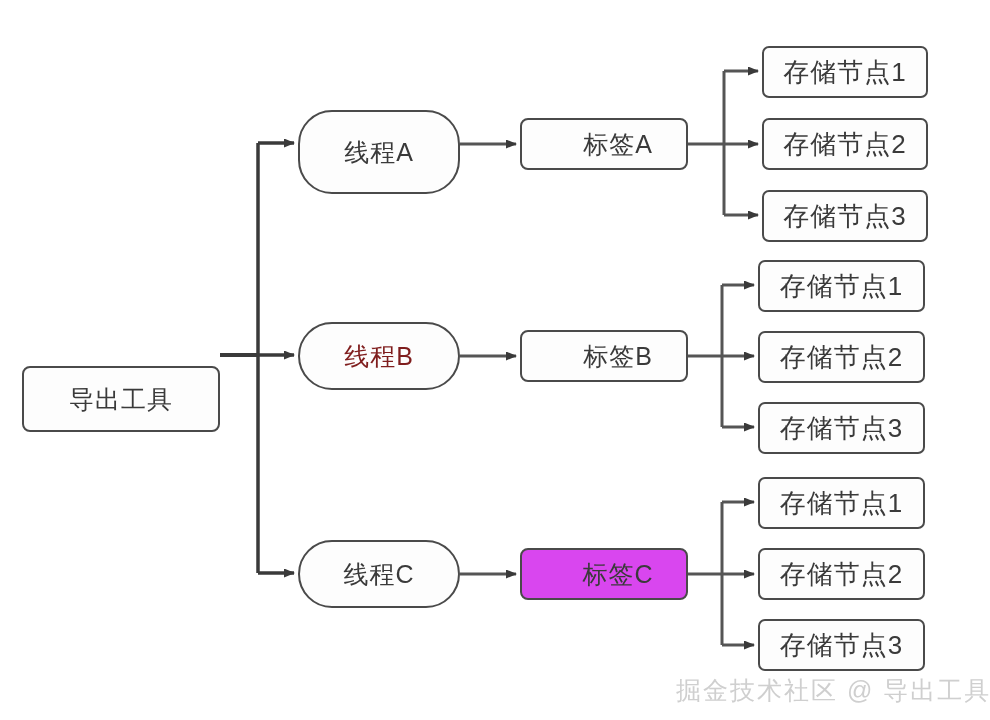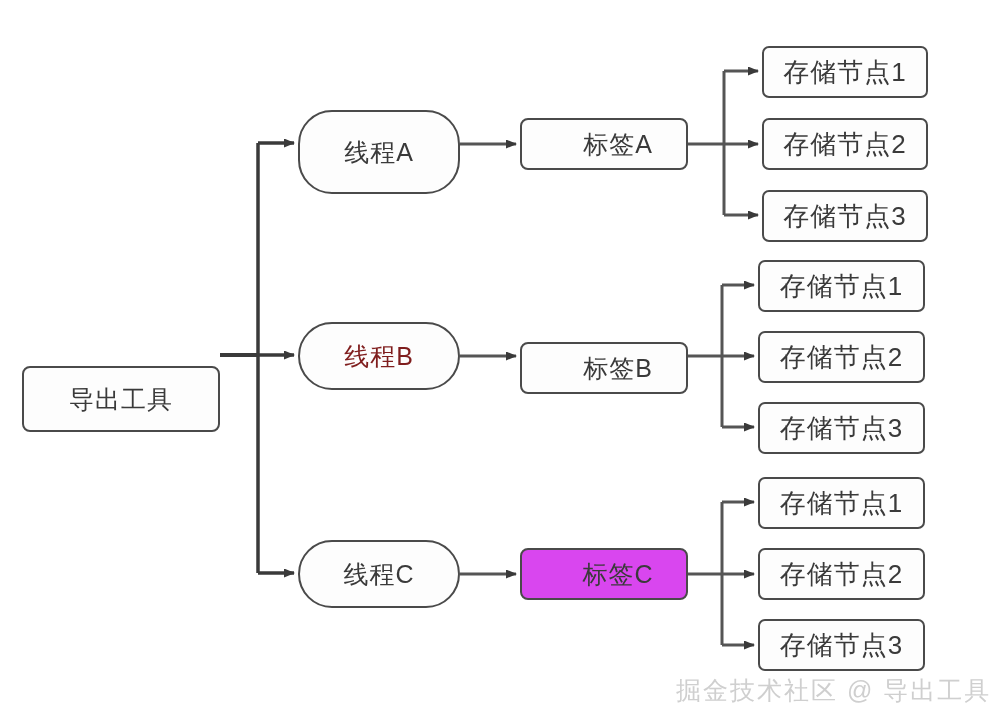--- a/index.html
+++ b/index.html
@@ -129,21 +129,21 @@
 
   <div class="node node-root" style="left: 22px; top: 322px; width: 198px; height: 66px; background: rgb(253, 253, 253); border-color: rgb(74, 74, 74); color: rgb(58, 58, 58);">导出工具</div>
 
   <div class="node node-thread" style="left: 298px; top: 110px; width: 162px; height: 84px; background: rgb(253, 253, 253); border-color: rgb(74, 74, 74); color: rgb(58, 58, 58);">线程A</div>
   <div class="node node-tag" style="left: 520px; top: 118px; width: 168px; height: 52px; background: rgb(253, 253, 253); border-color: rgb(74, 74, 74); color: rgb(58, 58, 58);">标签A</div>
   <div class="node node-storage" style="left: 762px; top: 46px; width: 166px; height: 52px; background: rgb(253, 253, 253); border-color: rgb(74, 74, 74); color: rgb(58, 58, 58);">存储节点1</div>
   <div class="node node-storage" style="left: 762px; top: 118px; width: 166px; height: 52px; background: rgb(253, 253, 253); border-color: rgb(74, 74, 74); color: rgb(58, 58, 58);">存储节点2</div>
   <div class="node node-storage" style="left: 762px; top: 190px; width: 166px; height: 52px; background: rgb(253, 253, 253); border-color: rgb(74, 74, 74); color: rgb(58, 58, 58);">存储节点3</div>
 
   <div class="node node-thread" style="left: 298px; top: 322px; width: 162px; height: 68px; background: rgb(253, 253, 253); border-color: rgb(74, 74, 74); color: #7f1d1d;">线程B</div>
-  <div class="node node-tag" style="left: 520px; top: 342px; width: 168px; height: 52px; background: rgb(253, 253, 253); border-color: rgb(74, 74, 74); color: rgb(58, 58, 58);">标签B</div>
+  <div class="node node-tag" style="left: 520px; top: 330px; width: 168px; height: 52px; background: rgb(253, 253, 253); border-color: rgb(74, 74, 74); color: rgb(58, 58, 58);">标签B</div>
   <div class="node node-storage" style="left: 758px; top: 260px; width: 167px; height: 52px; background: rgb(253, 253, 253); border-color: rgb(74, 74, 74); color: rgb(58, 58, 58);">存储节点1</div>
   <div class="node node-storage" style="left: 758px; top: 331px; width: 167px; height: 52px; background: rgb(253, 253, 253); border-color: rgb(74, 74, 74); color: rgb(58, 58, 58);">存储节点2</div>
   <div class="node node-storage" style="left: 758px; top: 402px; width: 167px; height: 52px; background: rgb(253, 253, 253); border-color: rgb(74, 74, 74); color: rgb(58, 58, 58);">存储节点3</div>
 
   <div class="node node-thread" style="left: 298px; top: 540px; width: 162px; height: 68px; background: rgb(253, 253, 253); border-color: rgb(74, 74, 74); color: rgb(58, 58, 58);">线程C</div>
   <div class="node node-tag" style="left: 520px; top: 548px; width: 168px; height: 52px; background: #d946ef; border-color: rgb(74, 74, 74); color: rgb(58, 58, 58);">标签C</div>
   <div class="node node-storage" style="left: 758px; top: 477px; width: 167px; height: 52px; background: rgb(253, 253, 253); border-color: rgb(74, 74, 74); color: rgb(58, 58, 58);">存储节点1</div>
   <div class="node node-storage" style="left: 758px; top: 548px; width: 167px; height: 52px; background: rgb(253, 253, 253); border-color: rgb(74, 74, 74); color: rgb(58, 58, 58);">存储节点2</div>
   <div class="node node-storage" style="left: 758px; top: 619px; width: 167px; height: 52px; background: rgb(253, 253, 253); border-color: rgb(74, 74, 74); color: rgb(58, 58, 58);">存储节点3</div>
 

